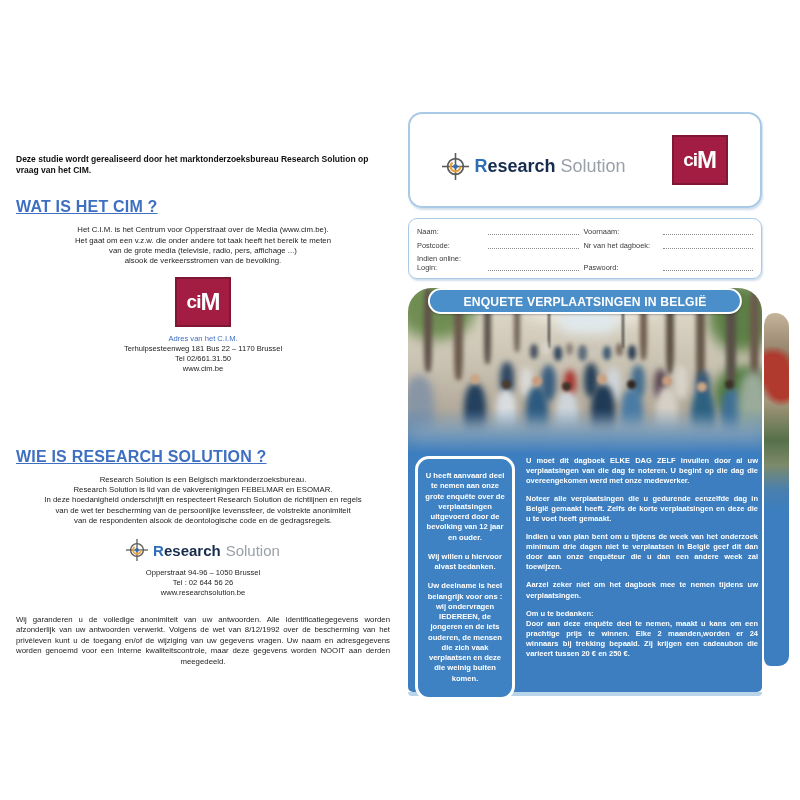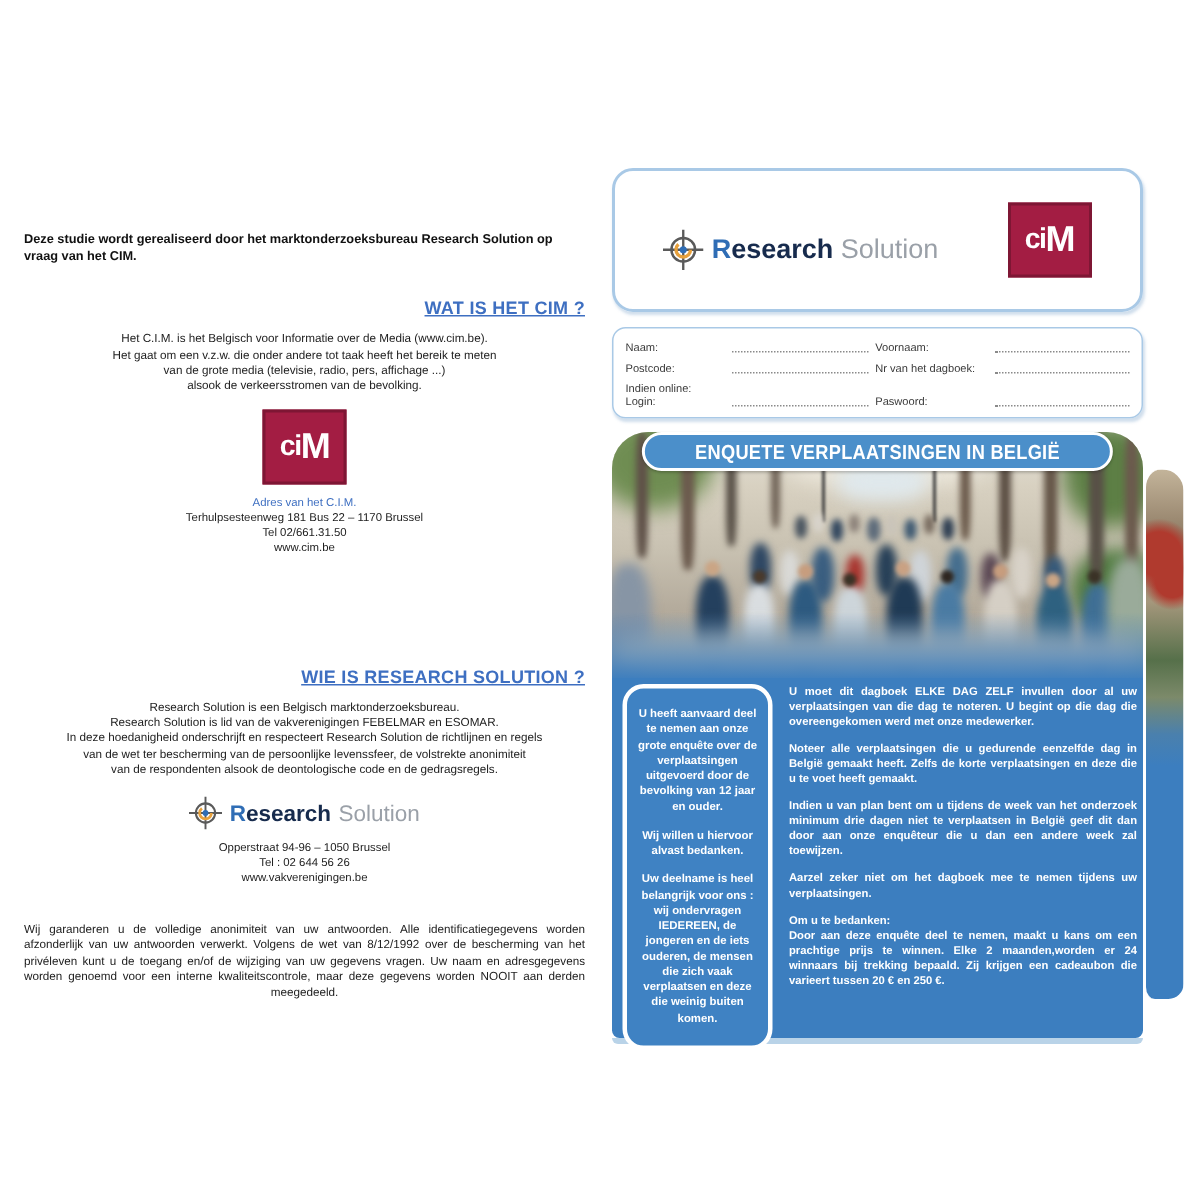--- a/index.html
+++ b/index.html
@@ -2,21 +2,21 @@
 <html><head>
 <meta charset="utf-8">
 <style>
   html,body{margin:0;padding:0;background:#fff;}
   .canvas{position:relative;width:800px;height:800px;background:#fff;overflow:hidden;
           font-family:"Liberation Sans",sans-serif;color:#222;}
 
   
   .left-page{position:absolute;left:16px;top:154px;width:374px;}
   .intro-line{font-size:8.5px;font-weight:bold;line-height:1.25;color:#111;}
-  .sec-heading{margin:0;text-align:right;font-size:12px;font-weight:bold;
+  .sec-heading{margin:0;text-align:left;font-size:16px;font-weight:bold;
                color:#3e6fc1;text-decoration:underline;letter-spacing:.2px;}
   .h1-m{margin-top:23px;}
   .h2-m{margin-top:74px;}
   .center-par{margin-top:9px;text-align:center;font-size:7.8px;line-height:1.32;color:#1c1c1c;}
   .cim-logo{width:52px;height:46px;margin:11px auto 0 auto;background:#a31d43;
             border:2px solid #7e1634;display:flex;align-items:center;justify-content:center;
             color:#fff;font-weight:bold;}
   .cim-logo .ci{font-size:19px;letter-spacing:-1px;}
   .cim-logo .m{font-size:24px;letter-spacing:-1px;}
   .addr{margin-top:7px;text-align:center;font-size:7.6px;line-height:1.3;color:#1c1c1c;}
@@ -79,21 +79,21 @@
 <body>
 
 <div class="canvas">
 
   <div class="left-page">
 
     <div class="intro-line">Deze studie wordt gerealiseerd door het marktonderzoeksbureau Research Solution op vraag van het CIM.</div>
 
     <h3 class="sec-heading h1-m">WAT IS HET CIM ?</h3>
     <div class="center-par">
-      <div>Het C.I.M. is het Belgisch voor Informatie over de Media (www.cim.be).</div>
+      <div>Het C.I.M. is het Centrum voor Opperstraat over de Media (www.cim.be).</div>
       <div>Het gaat om een v.z.w. die onder andere tot taak heeft het bereik te meten</div>
       <div>van de grote media (televisie, radio, pers, affichage ...)</div>
       <div>alsook de verkeersstromen van de bevolking.</div>
     </div>
 
     <div class="cim-logo">
       <span class="ci">ci</span>
         <span class="m">M</span>
     </div>
 
@@ -123,21 +123,21 @@
           <circle cx="12" cy="12" r="2.1" fill="#2f6db5"></circle>
         </svg>
       </span>
       <span class="rs-word-research"><span class="cap">R</span><span>esearch</span></span>
       <span class="rs-word-solution">Solution</span>
     </div>
 
     <div class="addr">
       <div>Opperstraat 94-96 – 1050 Brussel</div>
       <div>Tel : 02 644 56 26</div>
-      <div>www.vakverenigingen.be</div>
+      <div>www.researchsolution.be</div>
     </div>
 
     <div class="left-footer">Wij garanderen u de volledige anonimiteit van uw antwoorden. Alle identificatiegegevens worden afzonderlijk van uw antwoorden verwerkt. Volgens de wet van 8/12/1992 over de bescherming van het privéleven kunt u de toegang en/of de wijziging van uw gegevens vragen. Uw naam en adresgegevens worden genoemd voor een interne kwaliteitscontrole, maar deze gegevens worden NOOIT aan derden meegedeeld.</div>
   </div>
 
   <div class="right-page">
 
     <div class="logo-box">
       <div class="rs-logo rs-big">
         <span>

